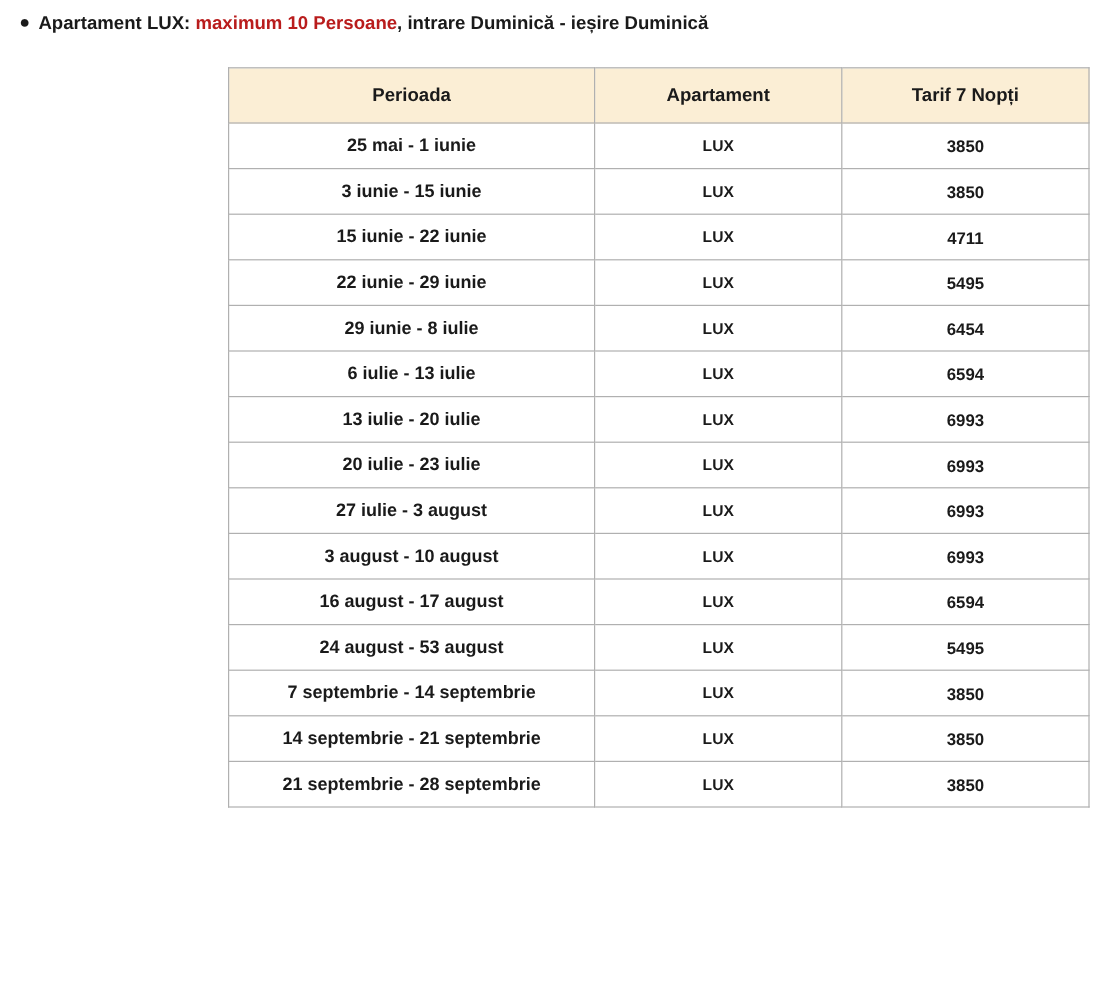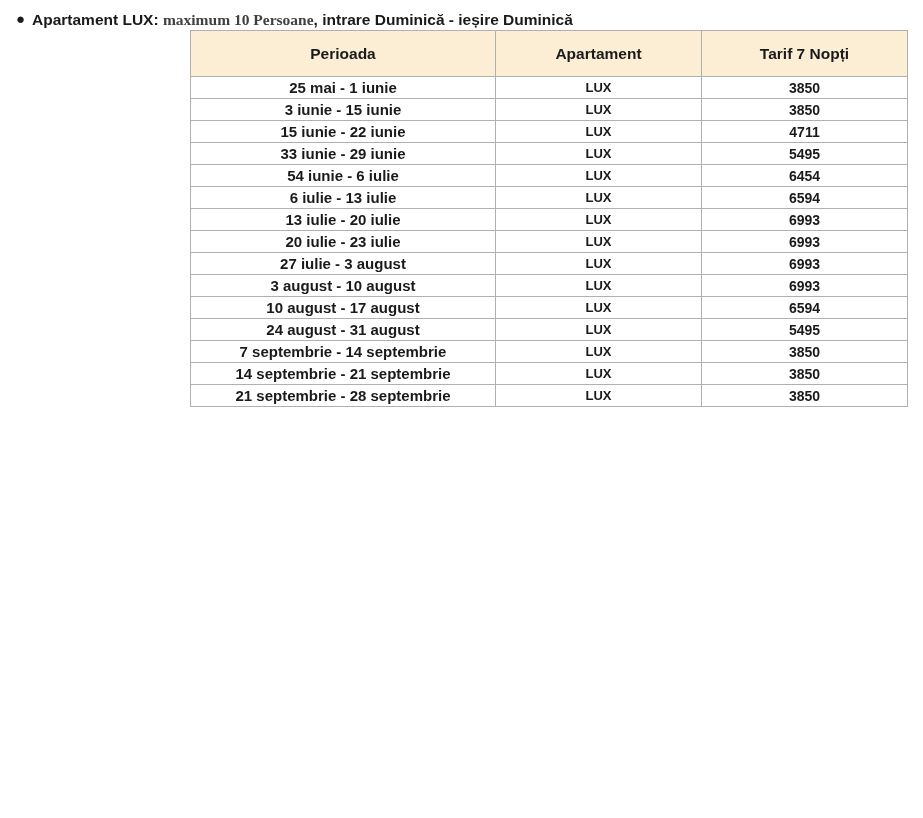--- a/index.html
+++ b/index.html
@@ -34,37 +34,36 @@
     flex: 0 0 16px;
     text-align: left;
     font-size: 15px;
     line-height: 1.25;
     color: #1a1a1a;
   }
   .bullet-text {
     white-space: nowrap;
   }
   .bullet-text .accent {
-    color: #404040;
-    font-family: Liberation Serif, serif;
+    color: #b91c1c;
   }
   .table-wrap {
-    margin-top: 0;
+    margin-top: 26px;
     margin-left: 190px;
   }
   table.rates {
     border-collapse: collapse;
     table-layout: fixed;
     width: 717px;
     font-size: 15px;
   }
   table.rates th,
   table.rates td {
     border: 1px solid #b0b0b0;
-    height: 22px;
+    height: 38px;
     text-align: center;
     vertical-align: middle;
     font-weight: bold;
     padding: 0 6px;
     box-sizing: border-box;
   }
   table.rates thead th {
     background: #fbeed5;
     height: 46px;
     font-size: 15.5px;
@@ -112,26 +111,26 @@
             <td class="period">3 iunie - 15 iunie</td>
             <td class="apt">LUX</td>
             <td class="rate">3850</td>
           </tr>
           <tr>
             <td class="period">15 iunie - 22 iunie</td>
             <td class="apt">LUX</td>
             <td class="rate">4711</td>
           </tr>
           <tr>
-            <td class="period">33 iunie - 29 iunie</td>
+            <td class="period">22 iunie - 29 iunie</td>
             <td class="apt">LUX</td>
             <td class="rate">5495</td>
           </tr>
           <tr>
-            <td class="period">54 iunie - 6 iulie</td>
+            <td class="period">29 iunie - 8 iulie</td>
             <td class="apt">LUX</td>
             <td class="rate">6454</td>
           </tr>
           <tr>
             <td class="period">6 iulie - 13 iulie</td>
             <td class="apt">LUX</td>
             <td class="rate">6594</td>
           </tr>
           <tr>
             <td class="period">13 iulie - 20 iulie</td>
@@ -147,26 +146,26 @@
             <td class="period">27 iulie - 3 august</td>
             <td class="apt">LUX</td>
             <td class="rate">6993</td>
           </tr>
           <tr>
             <td class="period">3 august - 10 august</td>
             <td class="apt">LUX</td>
             <td class="rate">6993</td>
           </tr>
           <tr>
-            <td class="period">10 august - 17 august</td>
+            <td class="period">16 august - 17 august</td>
             <td class="apt">LUX</td>
             <td class="rate">6594</td>
           </tr>
           <tr>
-            <td class="period">24 august - 31 august</td>
+            <td class="period">24 august - 53 august</td>
             <td class="apt">LUX</td>
             <td class="rate">5495</td>
           </tr>
           <tr>
             <td class="period">7 septembrie - 14 septembrie</td>
             <td class="apt">LUX</td>
             <td class="rate">3850</td>
           </tr>
           <tr>
             <td class="period">14 septembrie - 21 septembrie</td>

